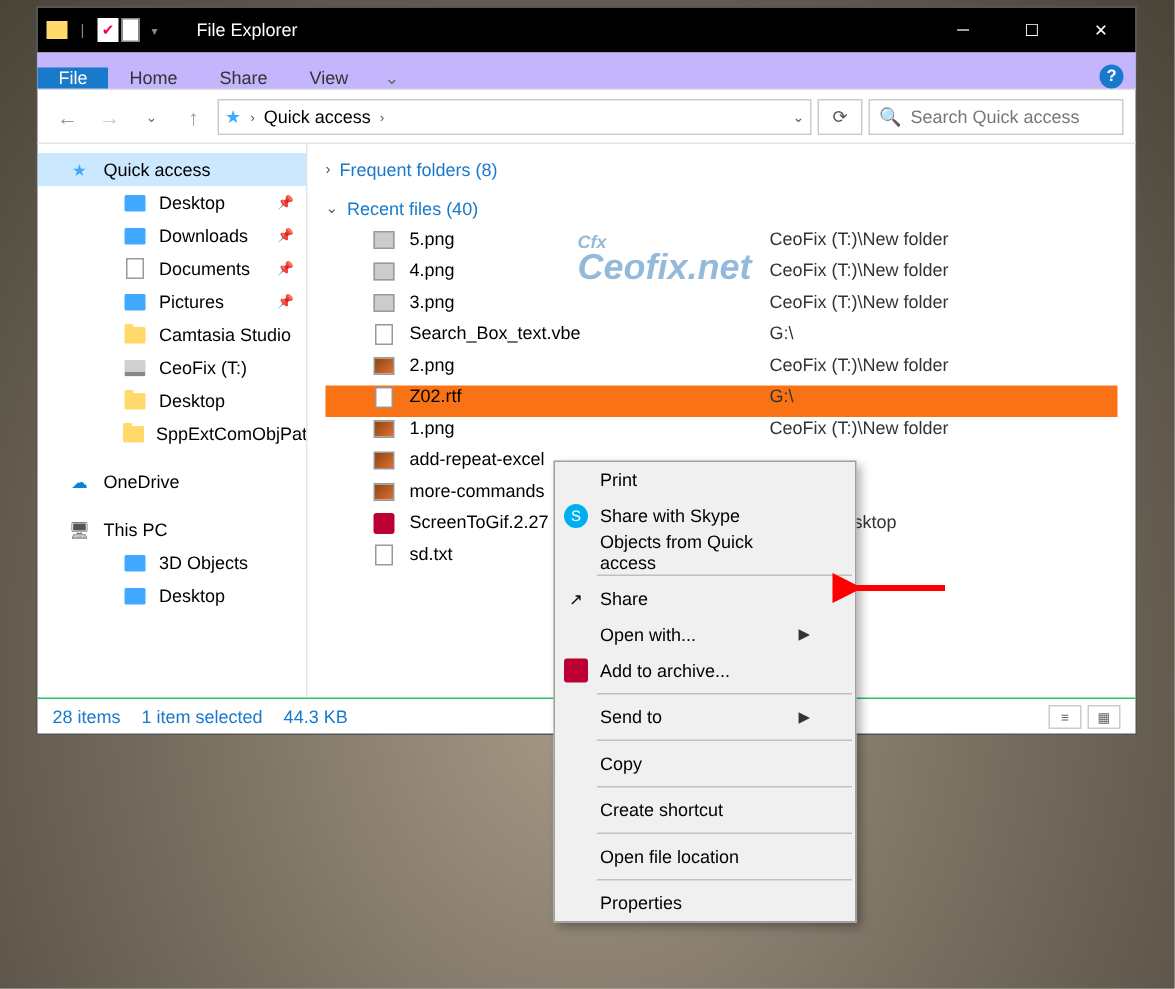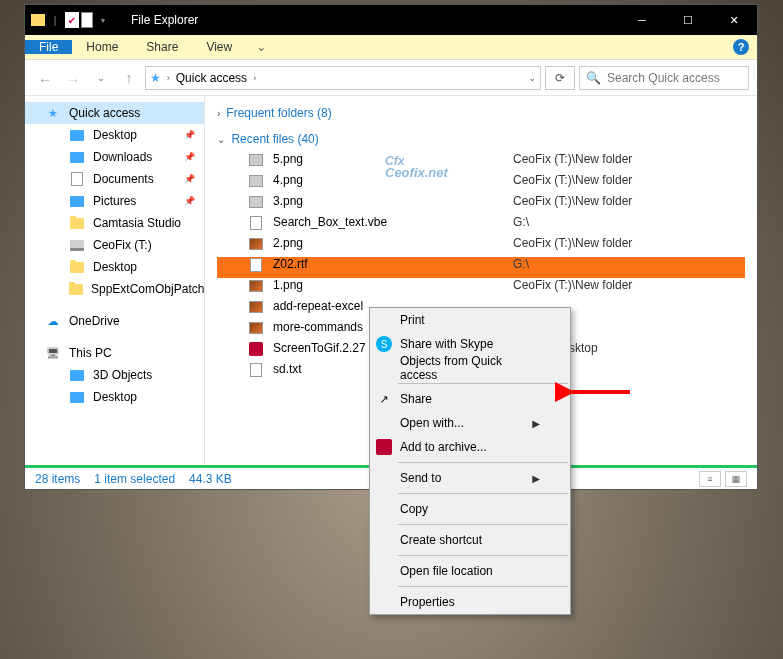--- a/index.html
+++ b/index.html
@@ -5,53 +5,53 @@
 *{box-sizing:border-box;margin:0;padding:0;font-family:"Segoe UI",Tahoma,sans-serif;font-size:12px}
 body{background:#7a7568;width:783px;height:659px;overflow:hidden;position:relative}
 .desktop-bg{position:absolute;inset:0;background:radial-gradient(ellipse at 50% 70%,#a89a88 0%,#6d6558 60%,#4a4338 100%)}
 .window{position:absolute;left:24px;top:4px;width:734px;height:486px;background:#fff;border:1px solid #555;display:flex;flex-direction:column}
 .titlebar{height:30px;background:#000;display:flex;align-items:center;color:#fff;padding:0 0 0 6px}
 .titlebar-icons{display:flex;gap:2px;align-items:center}
 .tb-icon{width:16px;height:16px;display:flex;align-items:center;justify-content:center;font-size:10px}
 .titlebar-title{margin-left:20px;font-size:12px}
 .titlebar-controls{margin-left:auto;display:flex}
 .tb-ctrl{width:46px;height:30px;display:flex;align-items:center;justify-content:center;color:#fff;font-size:11px}
-.ribbon{height:25px;background:#fef9c3;display:flex;align-items:center;border-bottom:1px solid #ddd}
+.ribbon{height:25px;background:#c4b5fd;display:flex;align-items:flex-end;border-bottom:1px solid #ddd}
 .ribbon-tab{padding:0 14px;display:flex;align-items:center;color:#333;font-size:12px}
 .ribbon-tab.file{background:#1979ca;color:#fff}
 .ribbon-help{margin-left:auto;margin-right:8px;display:flex;align-items:center}
 .help-icon{width:16px;height:16px;border-radius:50%;background:#1979ca;color:#fff;display:flex;align-items:center;justify-content:center;font-size:11px;font-weight:bold}
 .ribbon-expand{padding:0 10px;display:flex;align-items:center;color:#666}
 .addressbar{height:36px;display:flex;align-items:center;padding:4px 8px;gap:4px;border-bottom:1px solid #e5e5e5}
 .nav-btn{width:24px;height:24px;display:flex;align-items:center;justify-content:center;color:#999;font-size:14px}
 .addr-field{flex:1;height:24px;border:1px solid #ccc;display:flex;align-items:center;padding:0 4px;gap:6px}
 .addr-star{color:#40a9ff;font-size:12px}
 .addr-chev{color:#555;font-size:9px}
 .refresh{width:30px;height:24px;border:1px solid #ccc;display:flex;align-items:center;justify-content:center;color:#555}
 .search-field{width:170px;height:24px;border:1px solid #ccc;display:flex;align-items:center;padding:0 6px;color:#777;gap:6px}
 .body{flex:1;display:flex;overflow:hidden}
 .sidebar{width:180px;border-right:1px solid #e5e5e5;padding:6px 0;overflow:hidden}
 .side-item{display:flex;align-items:center;padding:3px 8px 3px 20px;gap:8px;white-space:nowrap}
 .side-item.selected{background:#cce8ff}
 .side-item .ico{width:16px;height:16px;display:flex;align-items:center;justify-content:center;font-size:11px}
-.side-item.l2{padding-left:44px}
+.side-item.l2{padding-left:57px}
 .pin{margin-left:auto;color:#777;font-size:9px}
 .side-gap{height:10px}
 .content{flex:1;padding:4px 12px;overflow:hidden;position:relative}
 .section-header{display:flex;align-items:center;gap:6px;color:#1979ca;padding:6px 0;font-size:13px}
 .section-header .chev{font-size:10px;color:#555}
 .file-table{width:100%}
 .file-row{display:flex;align-items:flex-start;height:21px;padding-left:30px}
 .file-row.selected{background:#f97316}
 .file-row .ico{width:18px;height:16px;margin-right:8px;display:flex;align-items:center;justify-content:center;font-size:10px}
 .file-row .name{width:240px}
 .file-row .path{color:#333}
 .watermark{position:absolute;left:180px;top:40px;pointer-events:none;opacity:0.5;font-size:32px;color:#2976b8;font-style:italic;font-weight:bold}
-.watermark .sub{font-size:13px;display:block;color:#2976b8;margin-top:-8px}
-.statusbar{height:24px;border-top:3px solid #22c55e;display:flex;align-items:center;padding:0 10px;gap:14px;color:#1979ca;font-size:11px}
+.watermark .sub{font-size:24px;display:block;color:#2976b8;margin-top:-8px}
+.statusbar{height:24px;border-top:1px solid #22c55e;display:flex;align-items:center;padding:0 10px;gap:14px;color:#1979ca;font-size:11px}
 .statusbar .views{margin-left:auto;display:flex;gap:4px}
 .view-btn{width:22px;height:16px;border:1px solid #ccc;display:flex;align-items:center;justify-content:center;font-size:9px;color:#666}
 .context-menu{position:absolute;left:369px;top:307px;width:202px;background:#f0f0f0;border:1px solid #a0a0a0;box-shadow:3px 3px 6px rgba(0,0,0,0.3);z-index:100}
 .ctx-item{display:flex;align-items:center;height:24px;padding:0 30px 0 30px;position:relative;font-size:12px}
 .ctx-item.bold{font-weight:bold}
 .ctx-item .ctx-ico{position:absolute;left:6px;width:16px;height:16px;display:flex;align-items:center;justify-content:center;font-size:11px}
 .ctx-item .arrow{margin-left:auto;font-size:10px;color:#333}
 .ctx-sep{height:1px;background:#c0c0c0;margin:3px 2px 3px 28px}
 .red-arrow{position:absolute;left:555px;top:380px;z-index:101}
 .ico-folder{background:#ffd96a;width:14px;height:11px;border-radius:1px;position:relative}

